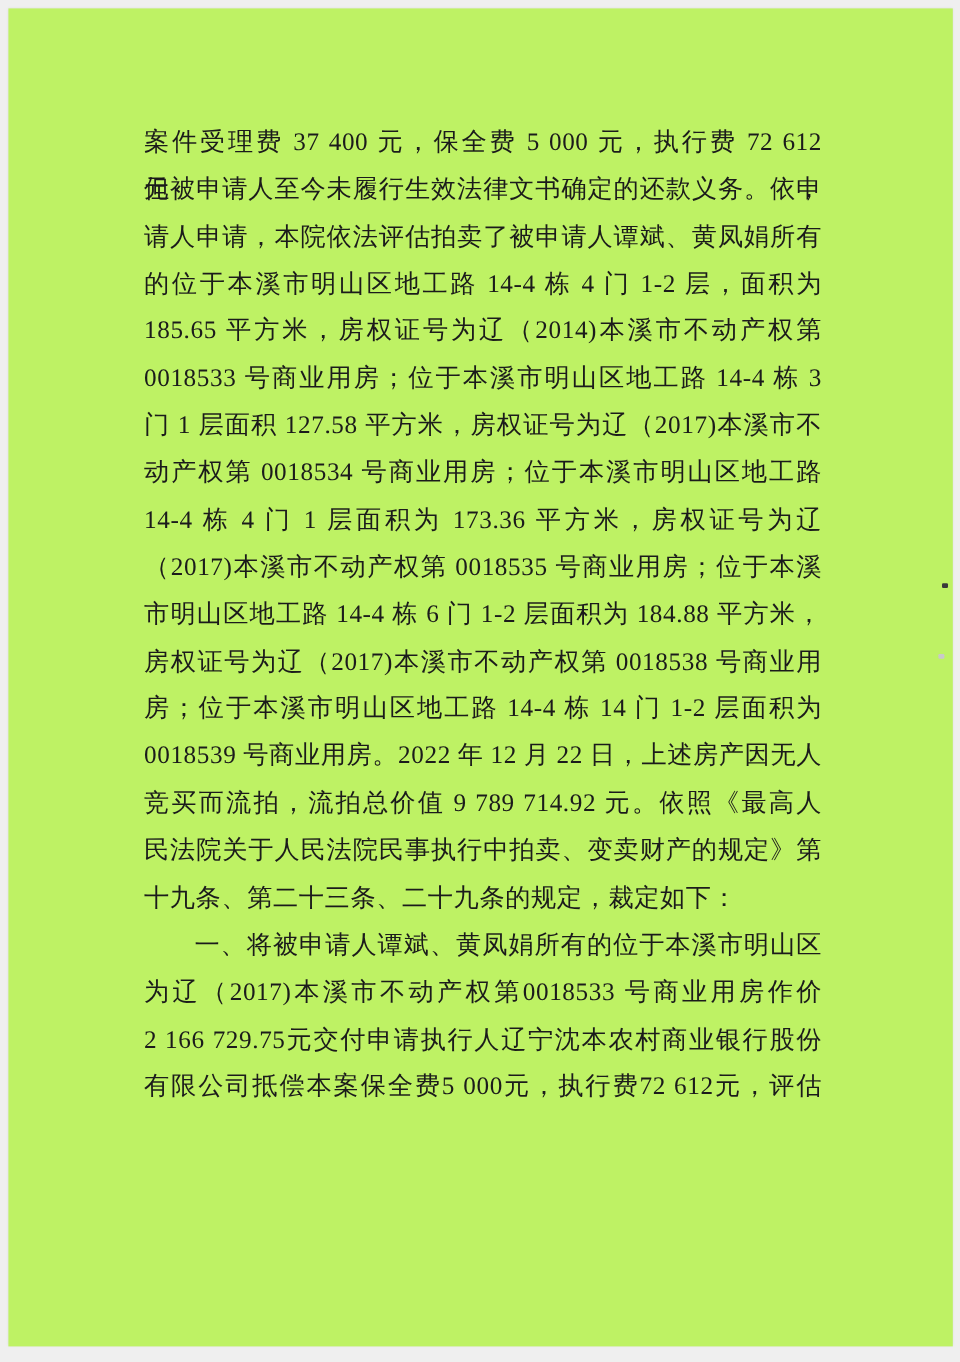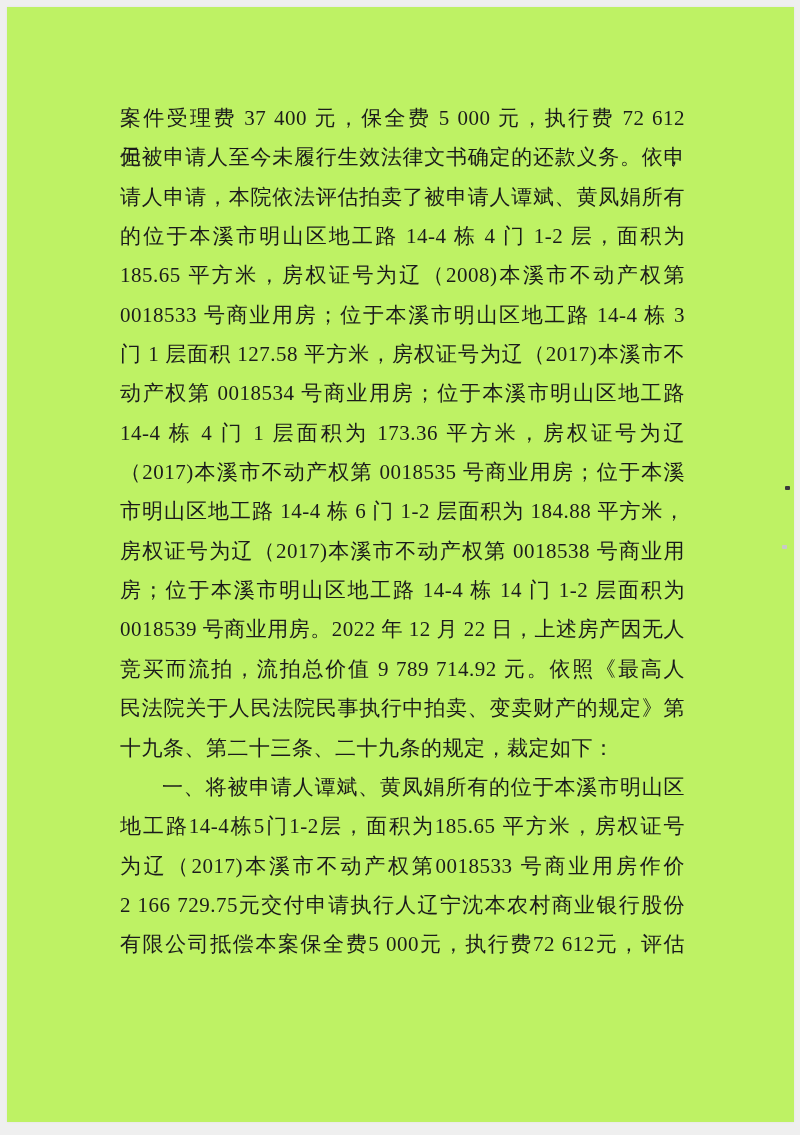--- a/index.html
+++ b/index.html
@@ -79,35 +79,34 @@
 <body>
 
 <div class="canvas">
   <div class="page">
     <div class="doc-text" style="color: rgb(27, 27, 27);">
 
     <div class="line fill">案件受理费 37 400 元，保全费 5 000 元，执行费 72 612 元，</div>
         <div class="line fill">但被申请人至今未履行生效法律文书确定的还款义务。依申</div>
         <div class="line fill">请人申请，本院依法评估拍卖了被申请人谭斌、黄凤娟所有</div>
         <div class="line fill">的位于本溪市明山区地工路 14-4 栋 4 门 1-2 层，面积为</div>
-        <div class="line fill">185.65 平方米，房权证号为辽（2008)本溪市不动产权第</div>
+        <div class="line fill">185.65 平方米，房权证号为辽（2014)本溪市不动产权第</div>
         <div class="line fill">0018533 号商业用房；位于本溪市明山区地工路 14-4 栋 3</div>
         <div class="line fill">门 1 层面积 127.58 平方米，房权证号为辽（2017)本溪市不</div>
         <div class="line fill">动产权第 0018534 号商业用房；位于本溪市明山区地工路</div>
         <div class="line fill">14-4 栋 4 门 1 层面积为 173.36 平方米，房权证号为辽</div>
         <div class="line fill">（2017)本溪市不动产权第 0018535 号商业用房；位于本溪</div>
         <div class="line fill">市明山区地工路 14-4 栋 6 门 1-2 层面积为 184.88 平方米，</div>
         <div class="line fill">房权证号为辽（2017)本溪市不动产权第 0018538 号商业用</div>
         <div class="line fill">房；位于本溪市明山区地工路 14-4 栋 14 门 1-2 层面积为</div>
         <div class="line fill">0018539 号商业用房。2022 年 12 月 22 日，上述房产因无人</div>
         <div class="line fill">竞买而流拍，流拍总价值 9 789 714.92 元。依照《最高人</div>
         <div class="line fill">民法院关于人民法院民事执行中拍卖、变卖财产的规定》第</div>
         <div class="line">十九条、第二十三条、二十九条的规定，裁定如下：</div>
         <div class="line fill indent">一、将被申请人谭斌、黄凤娟所有的位于本溪市明山区</div>
-        <div class="line fill">地工路14-4栋5门1-2层，面积为185.65 平方米，房权证号</div>
         <div class="line fill">为辽（2017)本溪市不动产权第0018533 号商业用房作价</div>
         <div class="line fill">2 166 729.75元交付申请执行人辽宁沈本农村商业银行股份</div>
         <div class="line fill">有限公司抵偿本案保全费5 000元，执行费72 612元，评估</div>
       </div>
   </div>
   <div class="speck speck-1"></div>
   <div class="speck speck-2"></div>
 </div>
 
 </body></html>

